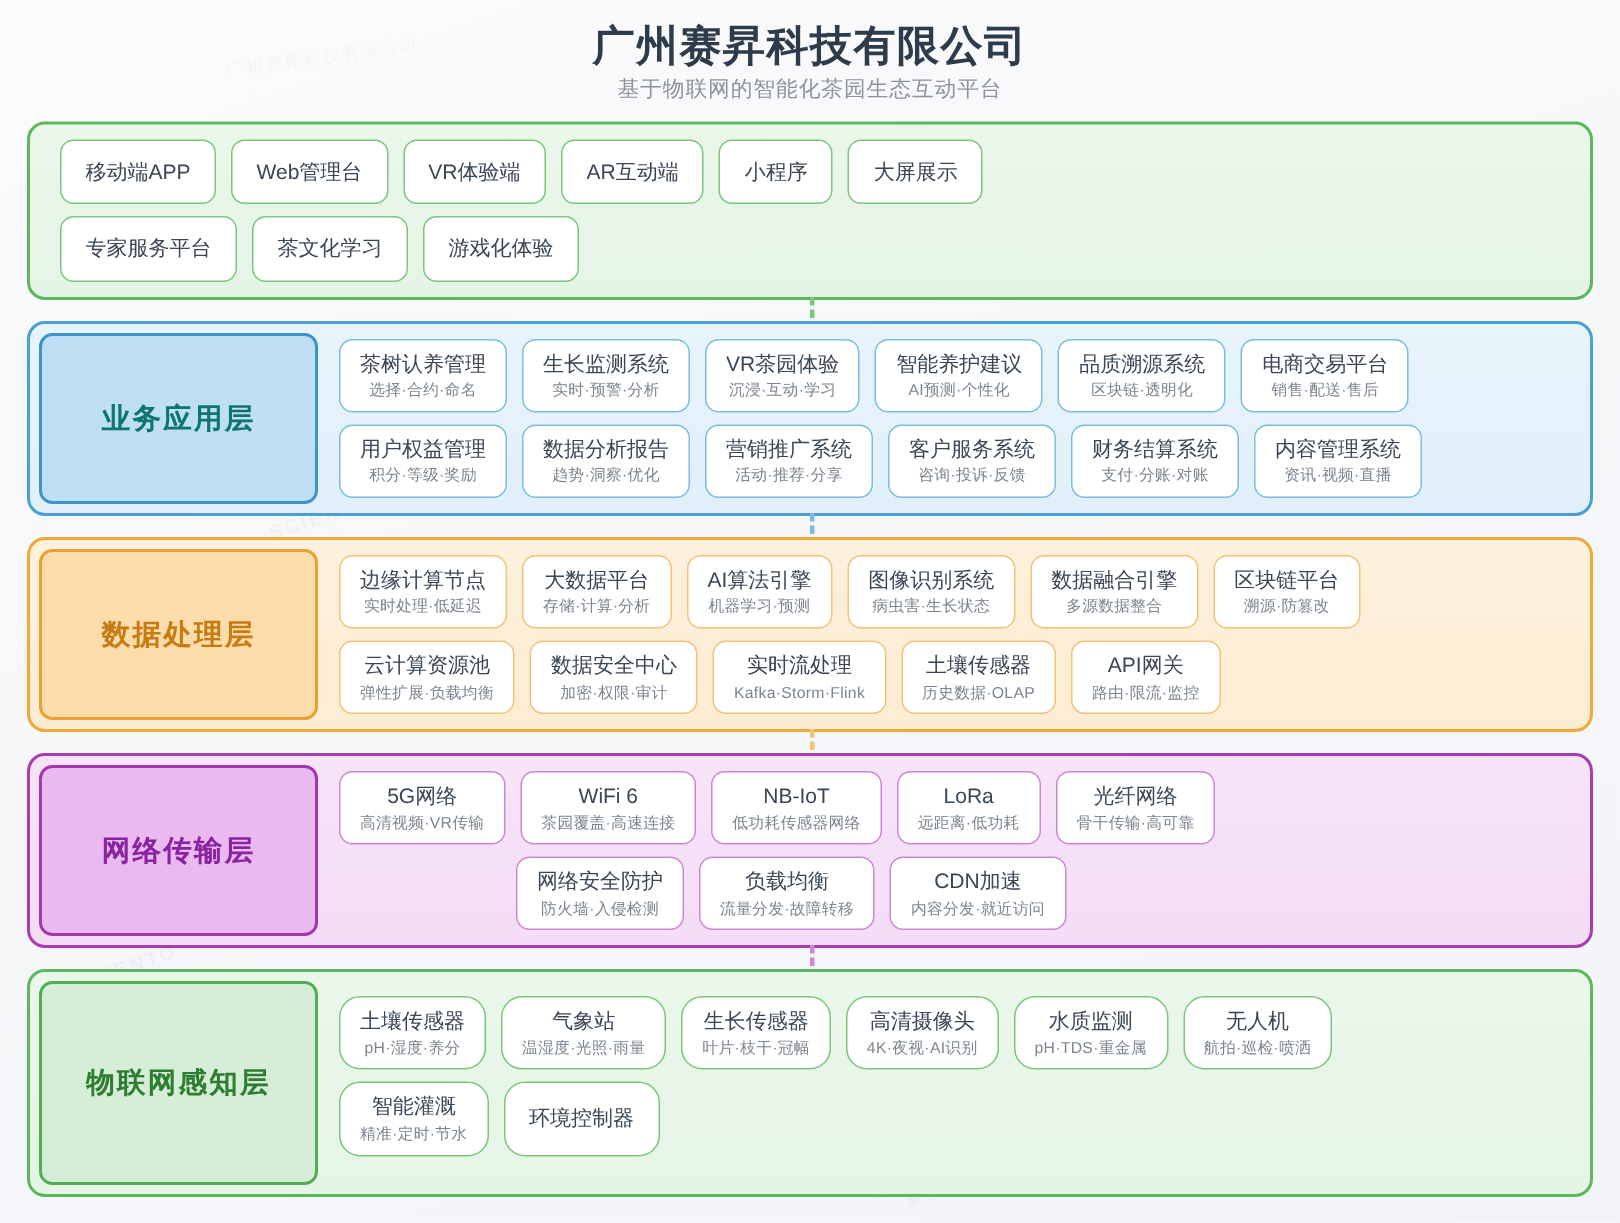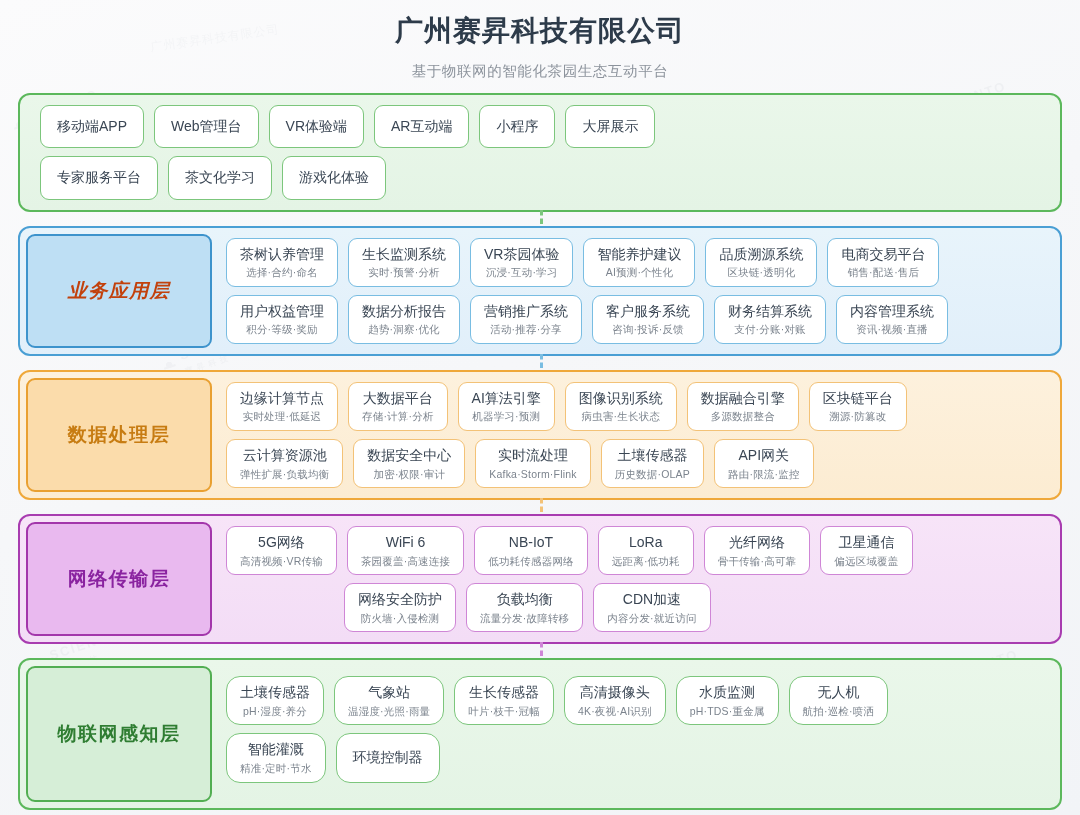--- a/index.html
+++ b/index.html
@@ -39,21 +39,21 @@
   .wm .wm-sub { font-size:8px; letter-spacing:1px; opacity:.8; }
   .wm-cn { position:absolute; color:#b9c0c8; opacity:.10; font-size:12px; letter-spacing:1px; white-space:nowrap; }
 
   
   .header { position:relative; z-index:2; padding-top:12px; text-align:center; }
   .title {
     font-size:28px; font-weight:700; color:#2d3b4a; letter-spacing:1px;
     line-height:1.35;
   }
   .subtitle {
-    margin-top:12px; font-size:14.5px; color:#8c939c; letter-spacing:.6px;
+    margin-top:0; font-size:14.5px; color:#8c939c; letter-spacing:.6px;
   }
 
   
   .stack { position:relative; z-index:2; padding:12px 18px 0 18px; }
 
   .layer {
     position:relative;
     display:flex;
     align-items:stretch;
     border-radius:12px;
@@ -101,21 +101,21 @@
     z-index:3;
   }
 
   
   .L-green  { border-color:#5cb85c; background:linear-gradient(180deg,#eaf7ea 0%,#e4f4e5 100%); }
   .L-green  > .layer-label { border-color:#52ae52; background:#d6eed7; color:#2f7d32; }
   .L-green  .card { border-color:#7cc67c; }
   .L-green  .connector { border-color:#7cc67c; }
 
   .L-blue   { border-color:#4a9fd4; background:linear-gradient(180deg,#e8f4fb 0%,#e1effa 100%); }
-  .L-blue   > .layer-label { border-color:#3d93cc; background:#bedff4; color:#c2410c;font-style:italic; }
+  .L-blue   > .layer-label { border-color:#3d93cc; background:#bedff4; color:#0f766e; }
   .L-blue   .card { border-color:#79bde2; }
   .L-blue   .connector { border-color:#79bde2; }
 
   .L-orange { border-color:#efa83a; background:linear-gradient(180deg,#fdf1dd 0%,#fcecd2 100%); }
   .L-orange > .layer-label { border-color:#e9a031; background:#fbdcab; color:#c77c12; }
   .L-orange .card { border-color:#f3c277; }
   .L-orange .connector { border-color:#f3c277; }
 
   .L-purple { border-color:#a83cb0; background:linear-gradient(180deg,#f7e4f8 0%,#f3ddf6 100%); }
   .L-purple > .layer-label { border-color:#a336ab; background:#e9b9ef; color:#8a23a0; }
@@ -337,24 +337,20 @@
               <div class="c-sub">低功耗传感器网络</div>
             </div>
             <div class="card">
               <div class="c-title">LoRa</div>
               <div class="c-sub">远距离·低功耗</div>
             </div>
             <div class="card">
               <div class="c-title">光纤网络</div>
               <div class="c-sub">骨干传输·高可靠</div>
             </div>
-            <div class="card">
-              <div class="c-title">卫星通信</div>
-              <div class="c-sub">偏远区域覆盖</div>
-            </div>
           </div>
           <div class="row offset" style="padding-left: 118px;">
             <div class="card">
               <div class="c-title">网络安全防护</div>
               <div class="c-sub">防火墙·入侵检测</div>
             </div>
             <div class="card">
               <div class="c-title">负载均衡</div>
               <div class="c-sub">流量分发·故障转移</div>
             </div>

